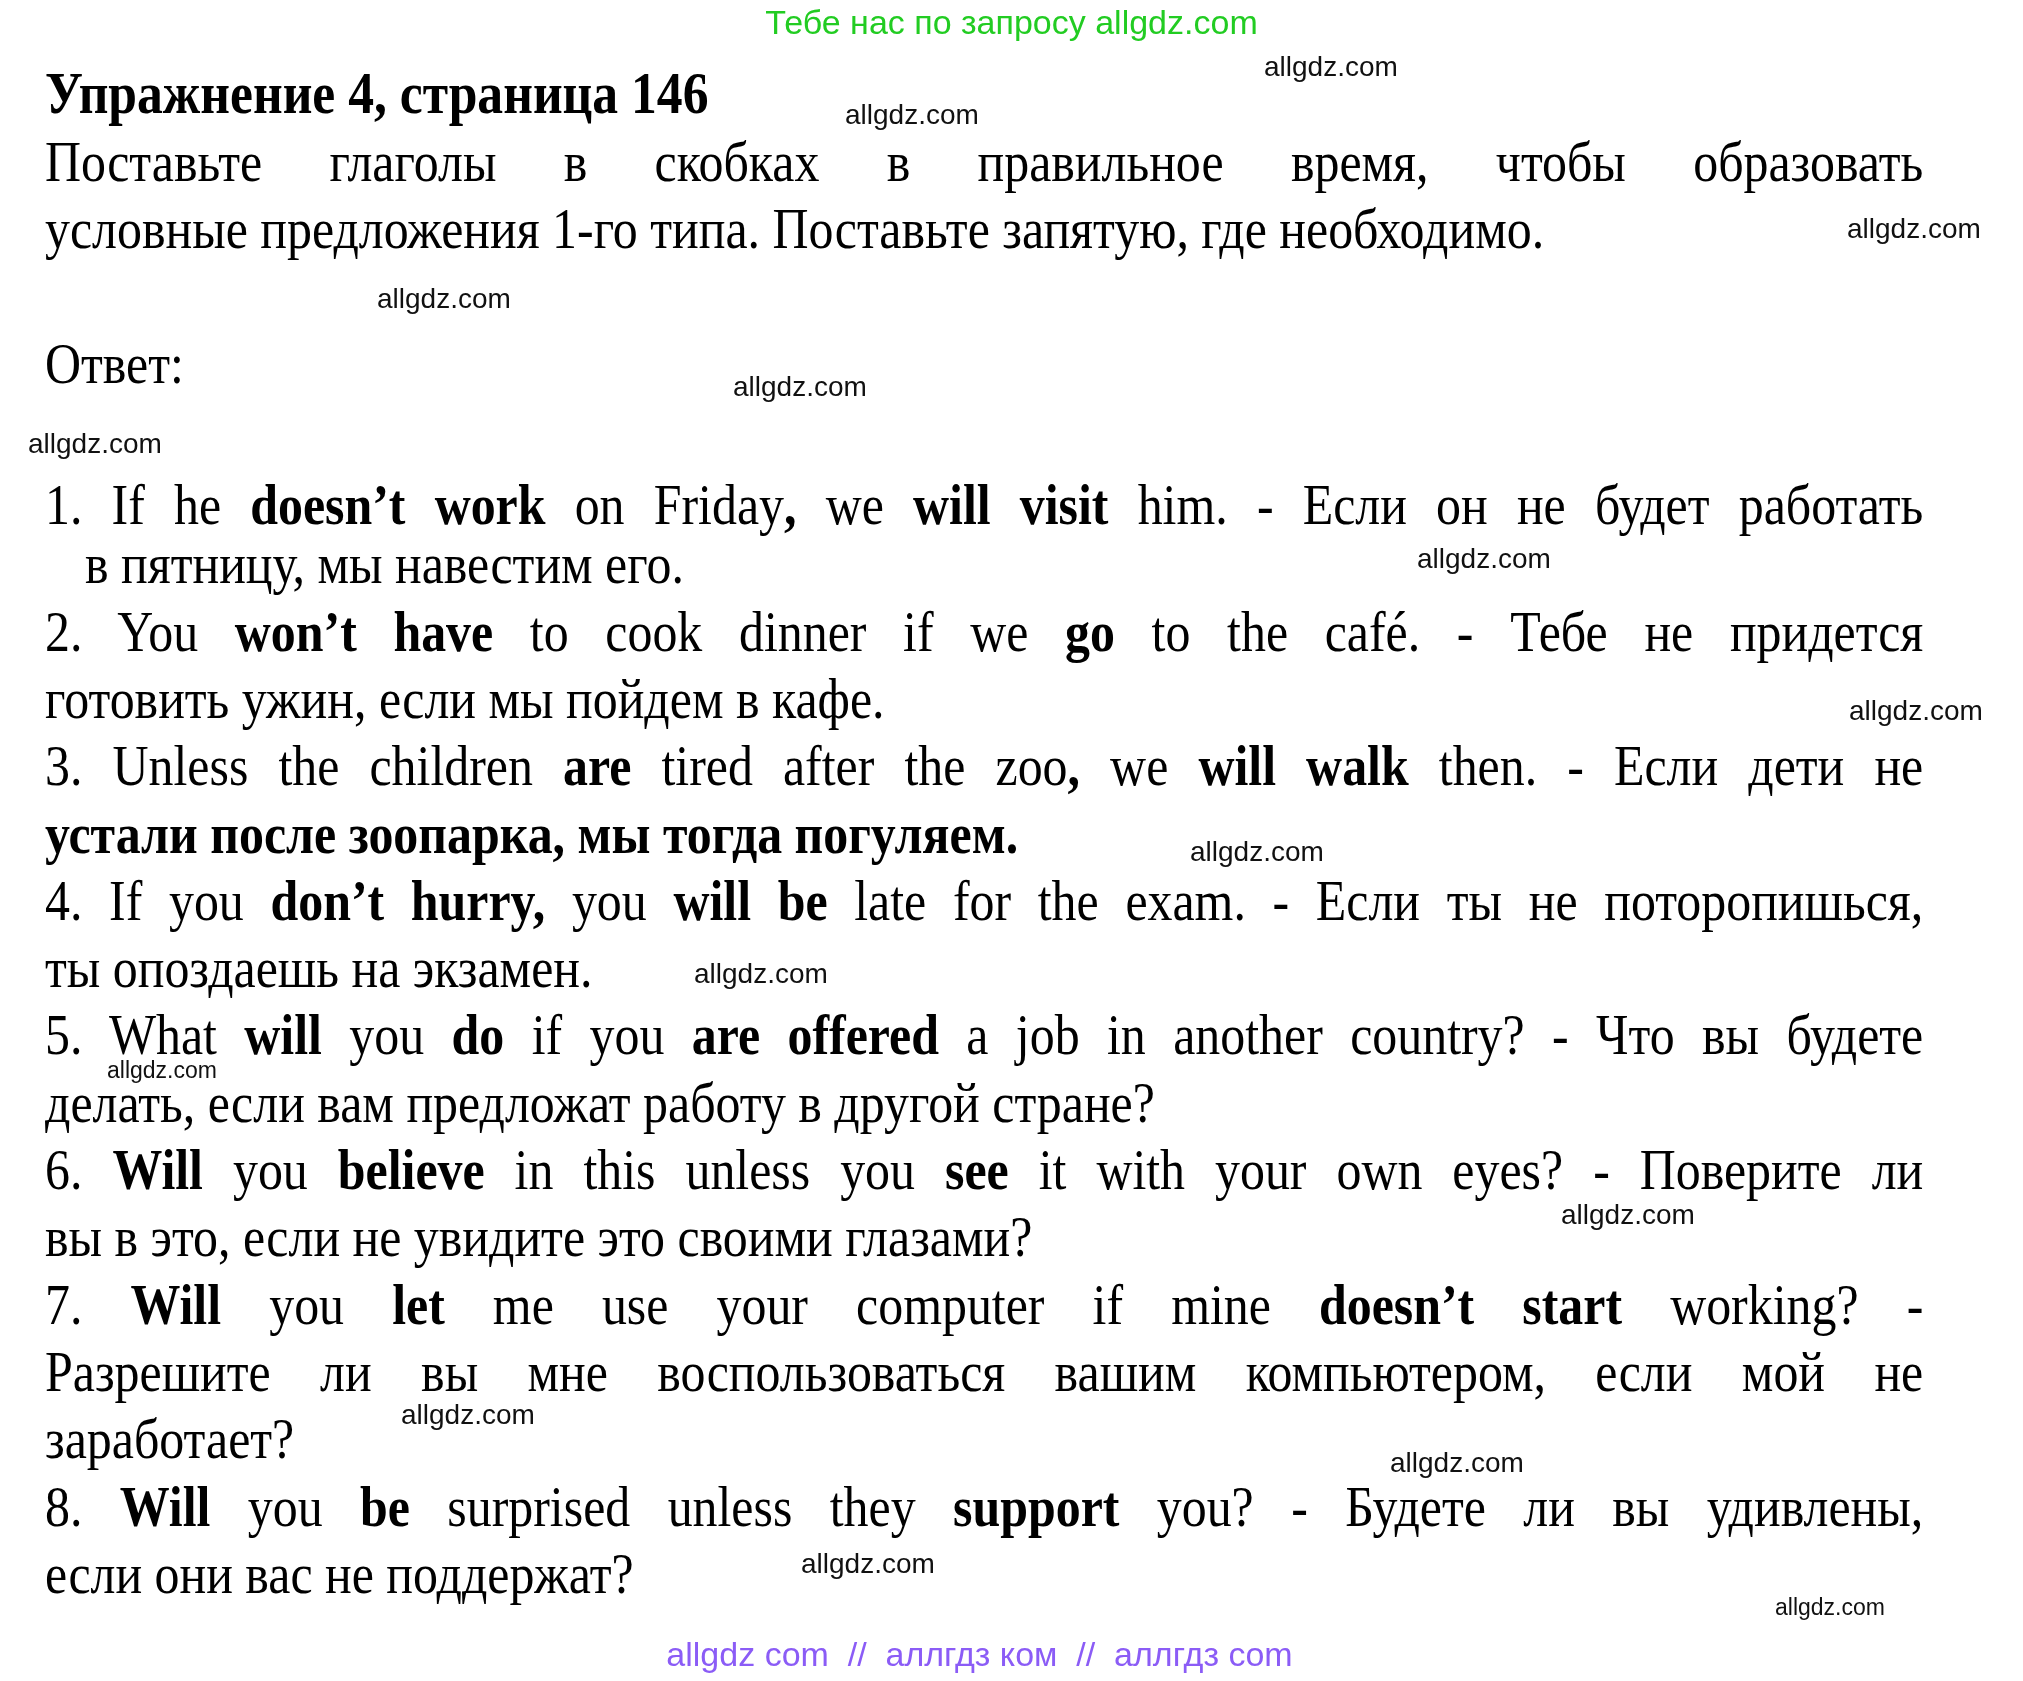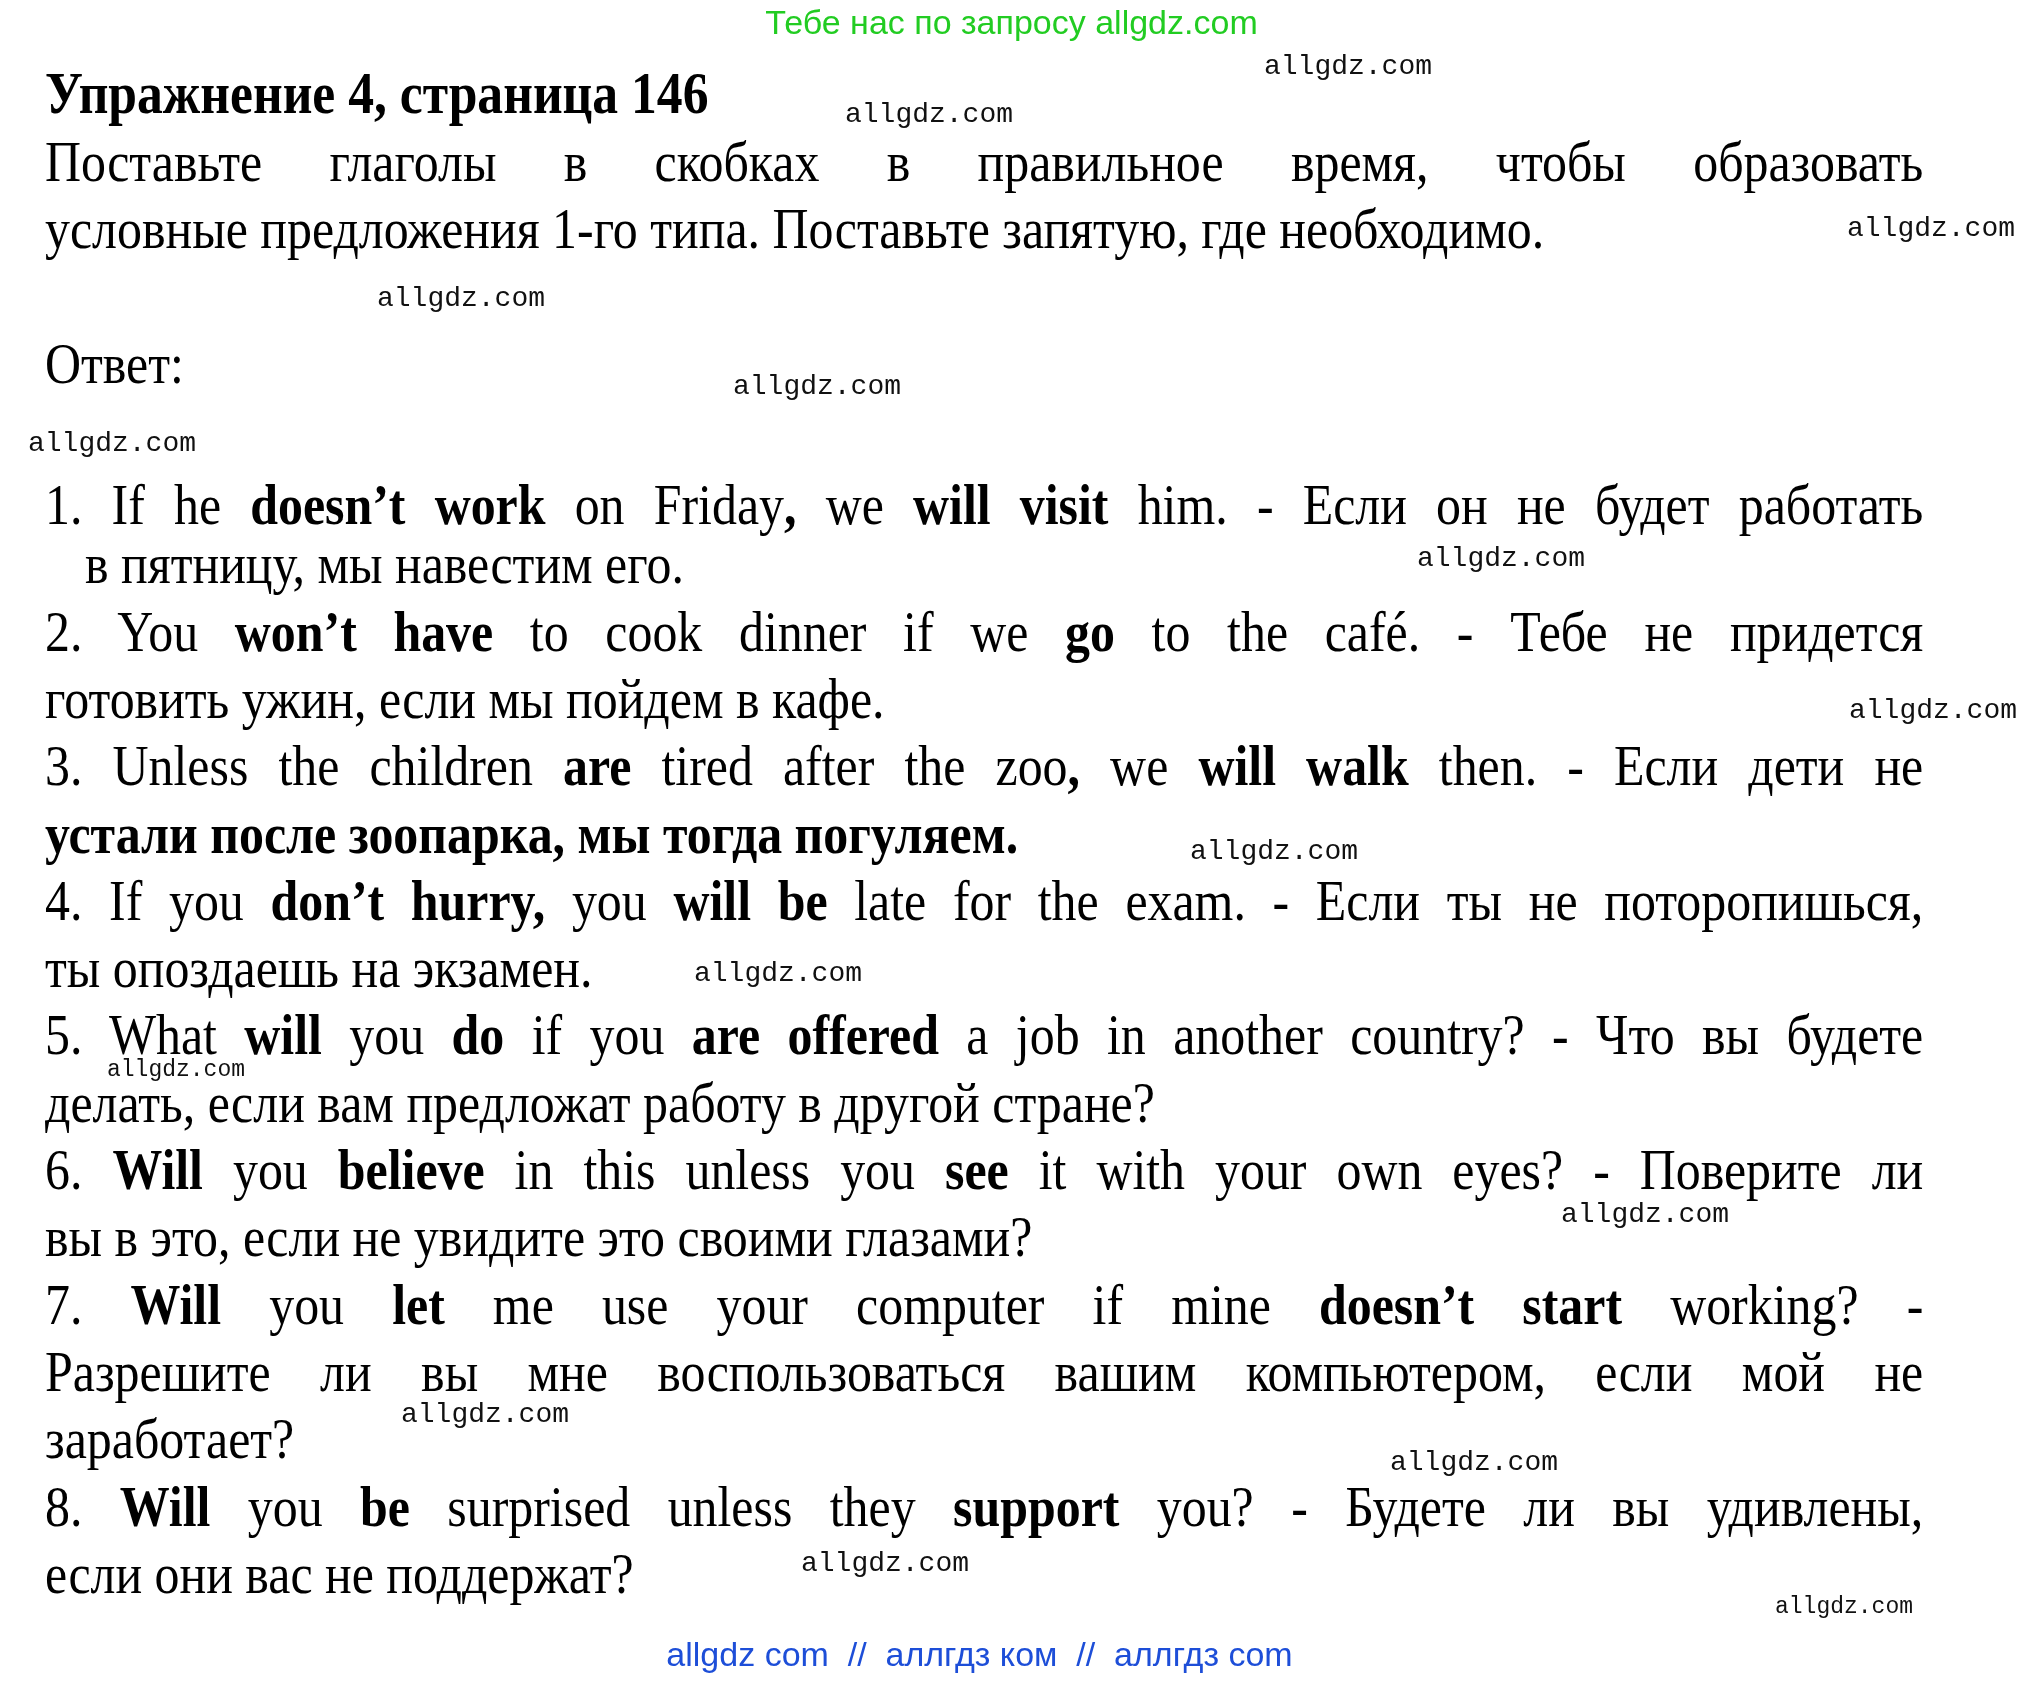--- a/index.html
+++ b/index.html
@@ -18,28 +18,28 @@
     width: 2184px; 
     transform: scaleX(0.86); transform-origin: 0 0;
     font-family: "Liberation Serif", serif; font-size: 58px; line-height: 67px;
     color: #000; white-space: nowrap;
   }
   .line.justify { text-align: justify; text-align-last: justify; white-space: normal; height: 67px; overflow: hidden; }
   .line.left { text-align: left; }
   .title .line { font-weight: bold; font-size: 60px; }
   b { font-weight: bold; }
   .wm {
-    position: absolute; font-family: Liberation Mono, monospace;
+    position: absolute; font-family: Liberation Sans, sans-serif;
     font-size: 28px; line-height: 30px; color: #111; white-space: nowrap;
   }
   .wm.small { font-size: 23px; line-height: 26px; }
   .footer {
     left: 0; width: 1959px; top: 1634px; text-align: center;
     font-family: "Liberation Sans", sans-serif; font-size: 34px;
-    color: #1d4ed8; line-height: 40px; white-space: pre;
+    color: #8b5cf6; line-height: 40px; white-space: pre;
   }
 </style>
 </head>
 <body>
 
 <div class="abs banner">Тебе нас по запросу allgdz.com</div>
 
 <div class="line-wrap title" style="top:60px;">
   <div class="line left">Упражнение 4, страница 146</div>
 </div>

